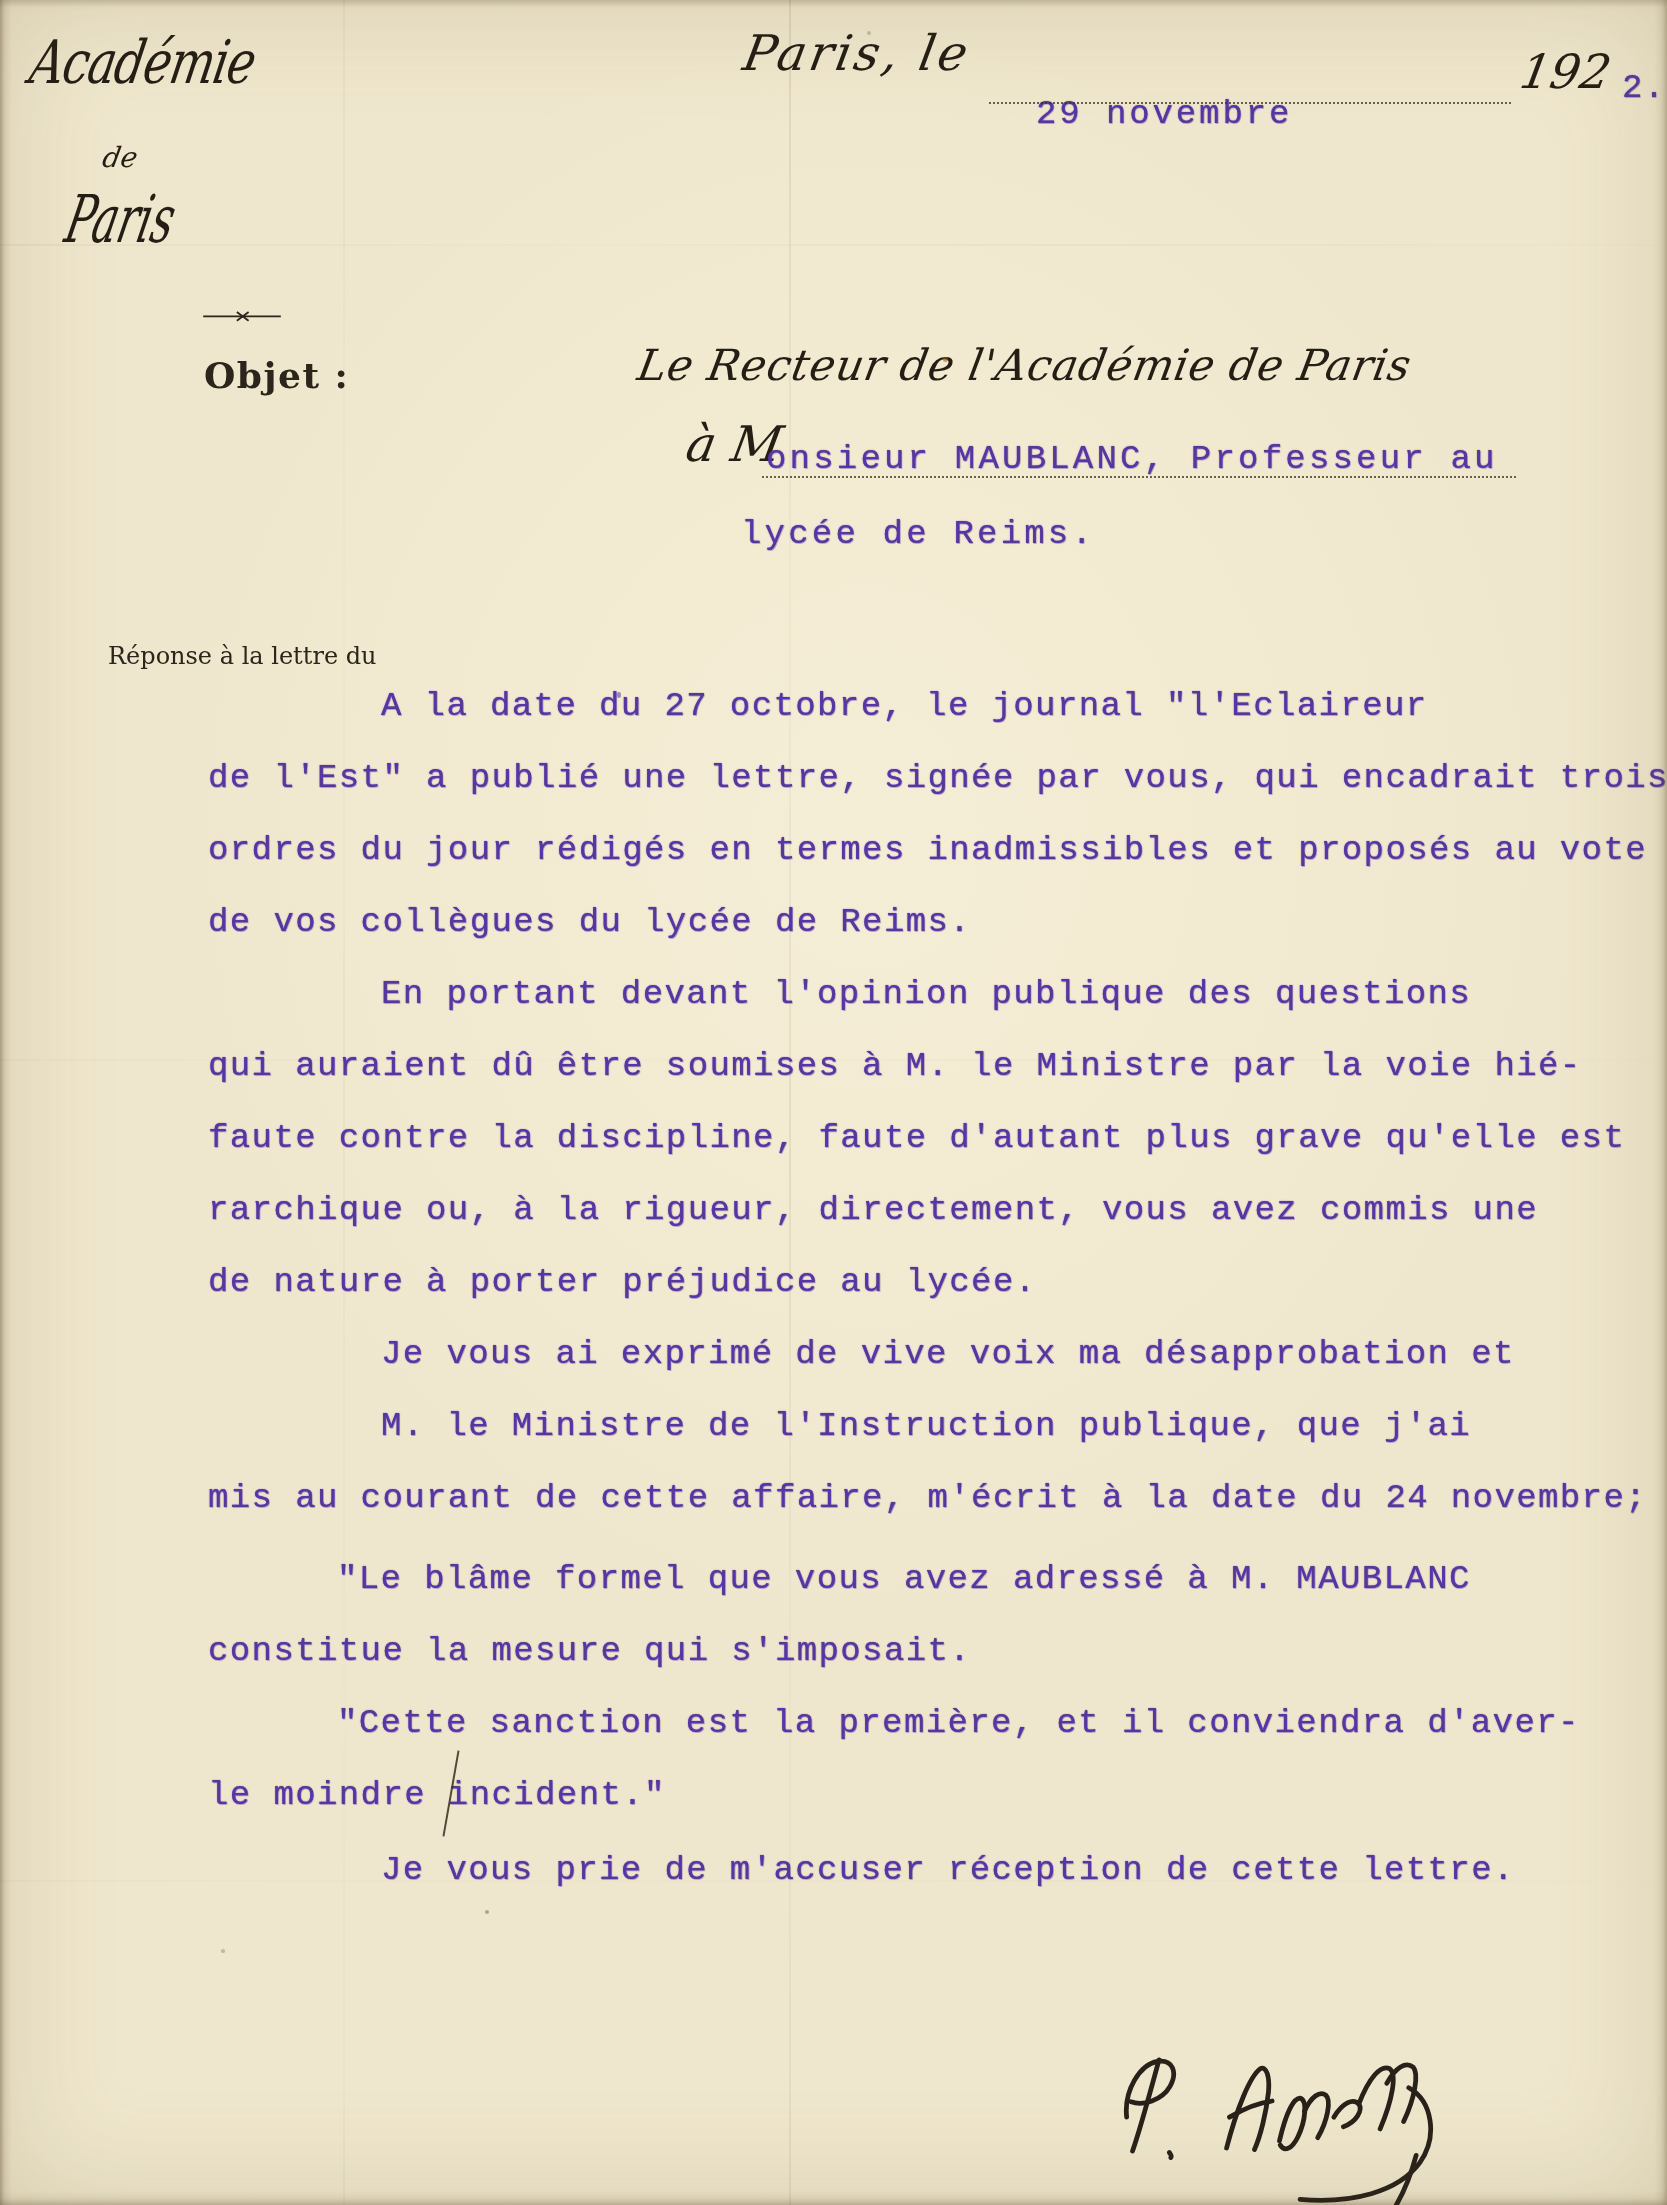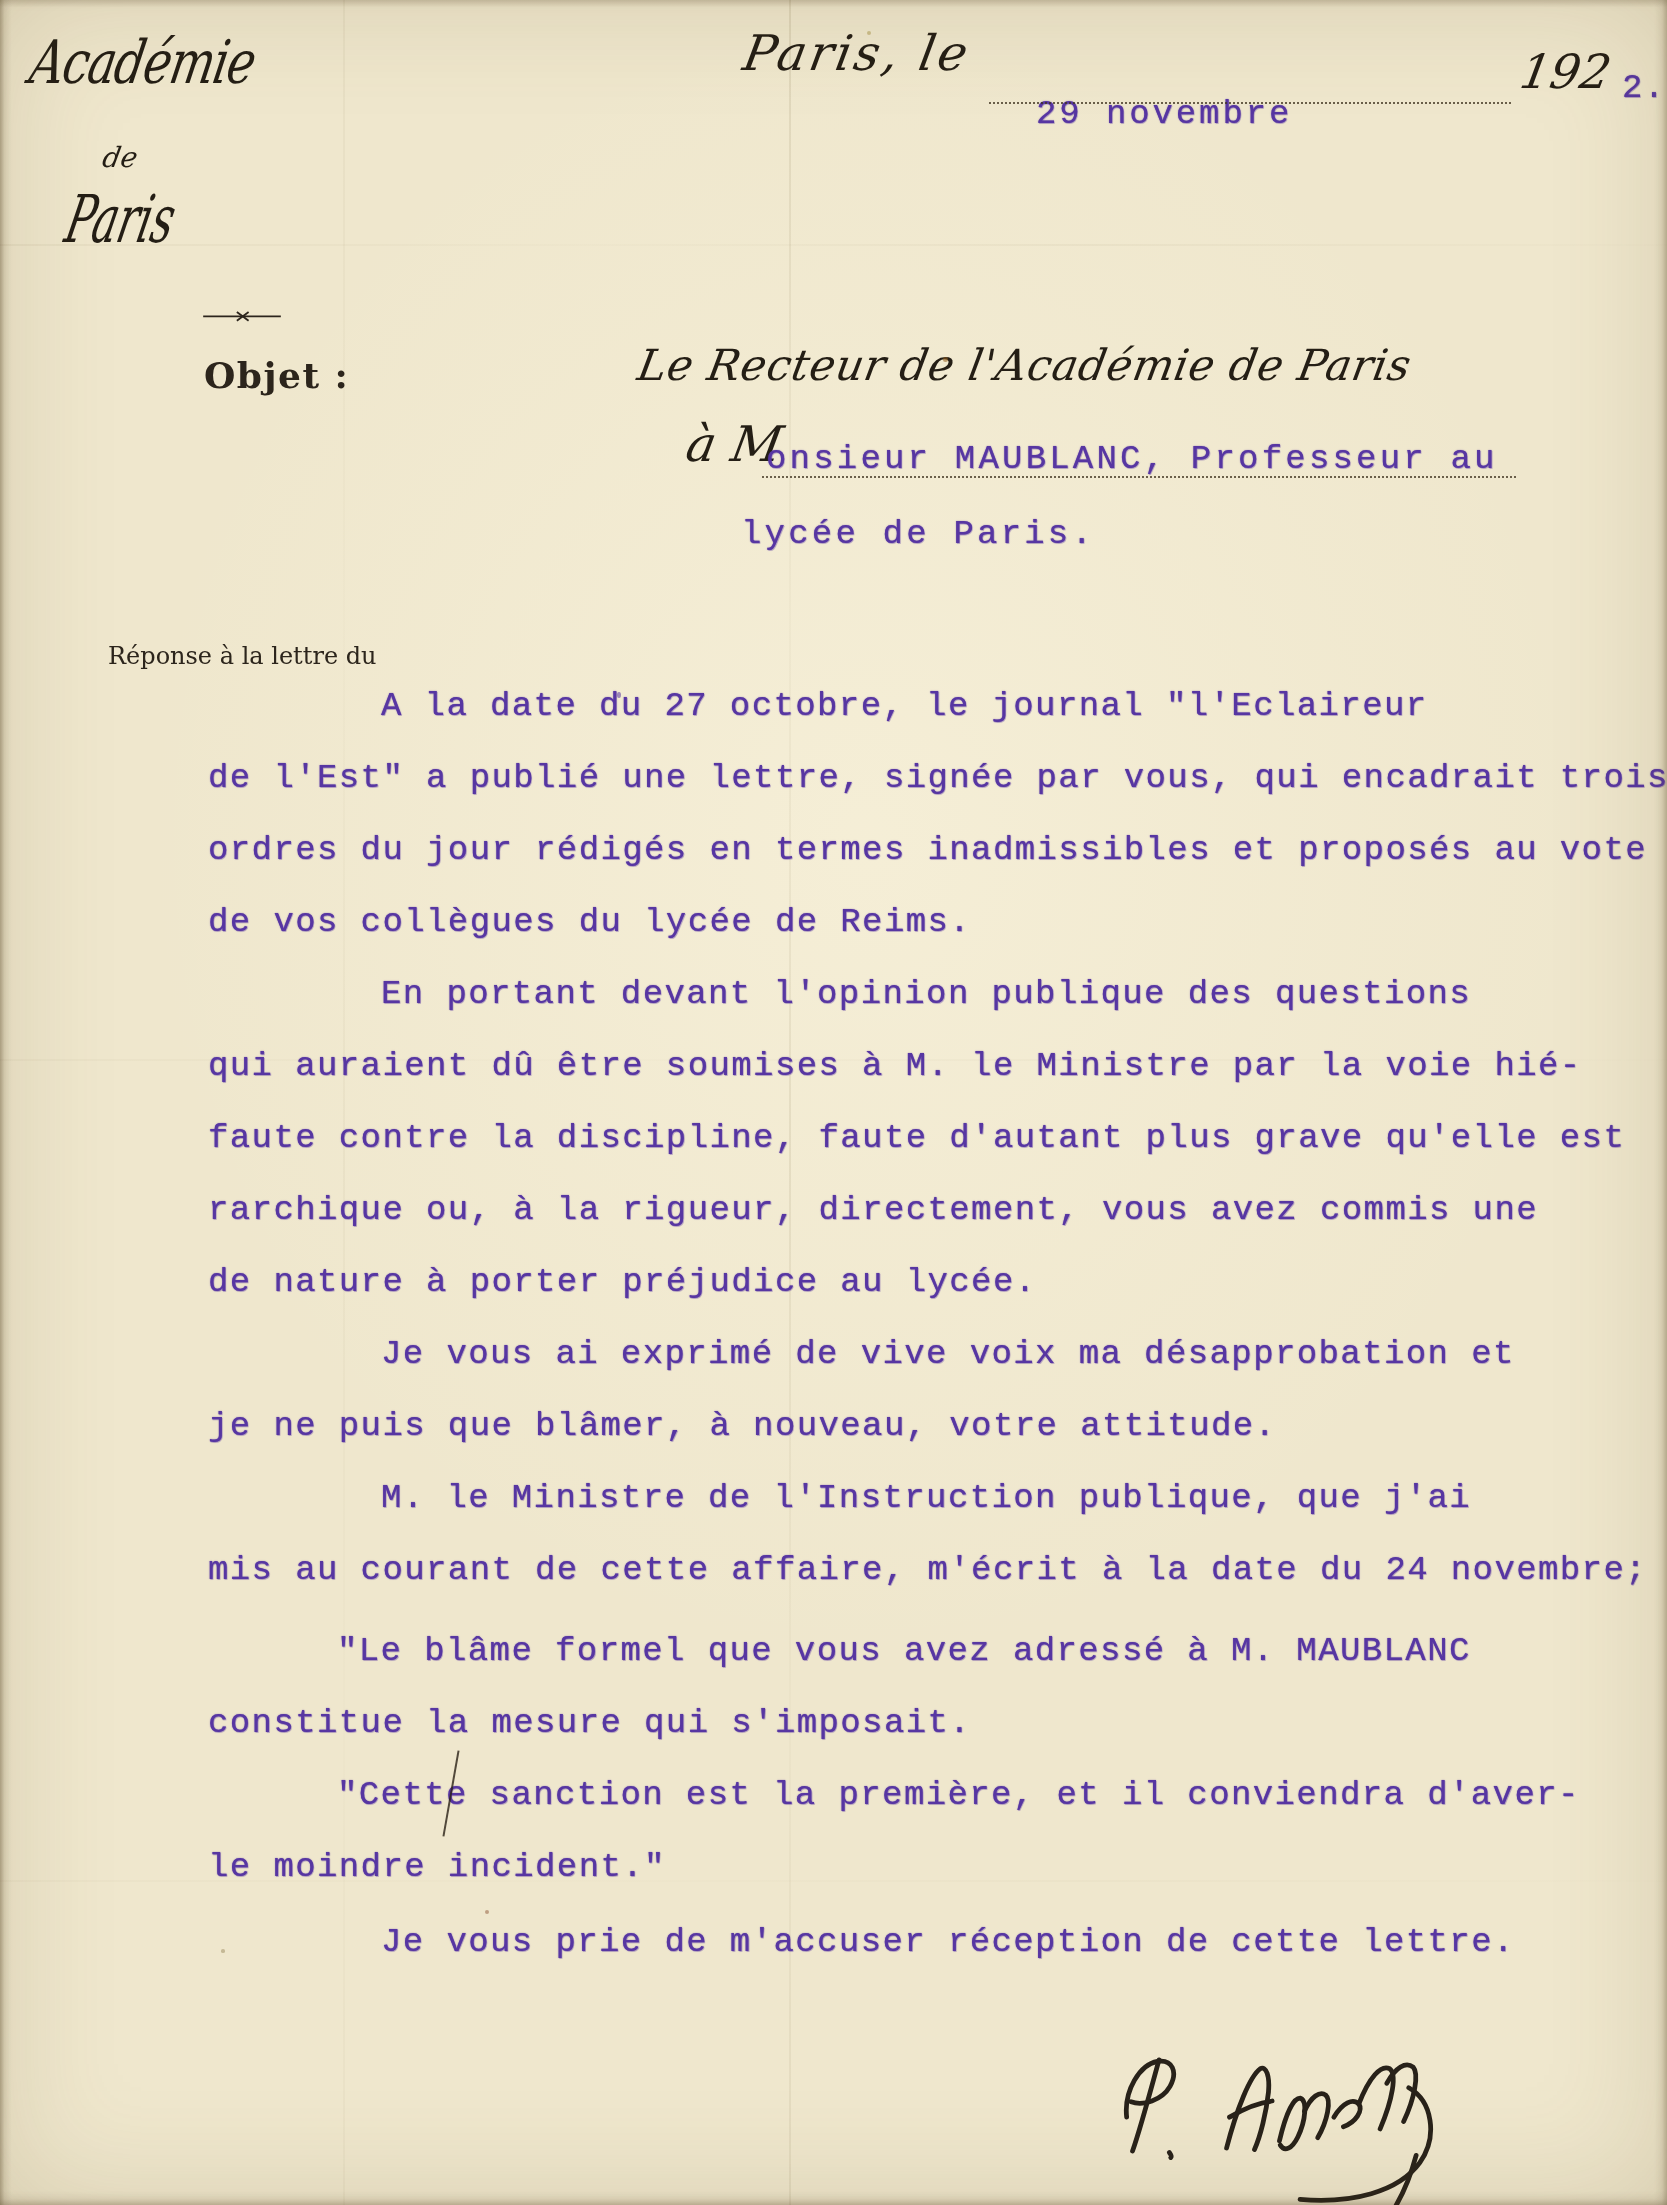--- a/index.html
+++ b/index.html
@@ -92,34 +92,33 @@
   <div class="abs typed" style="left:1622px;top:69px;">2.</div>
 
   <div class="abs script" style="left:634px;top:340px;font-size:43px;letter-spacing:0.7px;">
     <span class="sk">Le Recteur de l'Académie de Paris</span>
   </div>
   <div class="abs script" style="left:682px;top:416px;font-size:49px;">
     <span class="sk">à M</span>
   </div>
   <div class="abs typed" style="left:766px;top:440px;letter-spacing:3.2px;">onsieur MAUBLANC, Professeur au</div>
   <div class="abs dotted" style="left:762px;top:476px;width:754px;"></div>
-  <div class="abs typed" style="left:741px;top:515px;letter-spacing:3.2px;">lycée de Paris.</div>
+  <div class="abs typed" style="left:741px;top:515px;letter-spacing:3.2px;">lycée de Reims.</div>
 
   <div id="body-text">
     <div class="line typed p">A la date du 27 octobre, le journal "l'Eclaireur</div>
     <div class="line typed">de l'Est" a publié une lettre, signée par vous, qui encadrait trois</div>
     <div class="line typed">ordres du jour rédigés en termes inadmissibles et proposés au vote</div>
     <div class="line typed">de vos collègues du lycée de Reims.</div>
     <div class="line typed p">En portant devant l'opinion publique des questions</div>
     <div class="line typed">qui auraient dû être soumises à M. le Ministre par la voie hié-</div>
     <div class="line typed">faute contre la discipline, faute d'autant plus grave qu'elle est</div>
     <div class="line typed">rarchique ou, à la rigueur, directement, vous avez commis une</div>
     <div class="line typed">de nature à porter préjudice au lycée.</div>
     <div class="line typed p">Je vous ai exprimé de vive voix ma désapprobation et</div>
-    <div class="line typed">je ne puis que blâmer, à nouveau, votre attitude.</div>
     <div class="line typed p">M. le Ministre de l'Instruction publique, que j'ai</div>
     <div class="line typed">mis au courant de cette affaire, m'écrit à la date du 24 novembre;</div>
     <div class="line typed q m12">"Le blâme formel que vous avez adressé à M. MAUBLANC</div>
     <div class="line typed">constitue la mesure qui s'imposait.</div>
     <div class="line typed q">"Cette sanction est la première, et il conviendra d'aver-</div>
     <div class="line typed">le moindre incident."</div>
     <div class="line typed p m4">Je vous prie de m'accuser réception de cette lettre.</div>
   </div>
 
   <div class="abs" style="left:450px;top:1750px;width:1.8px;height:87px;background:#2a2216;transform:rotate(10deg);opacity:.8;"></div>

